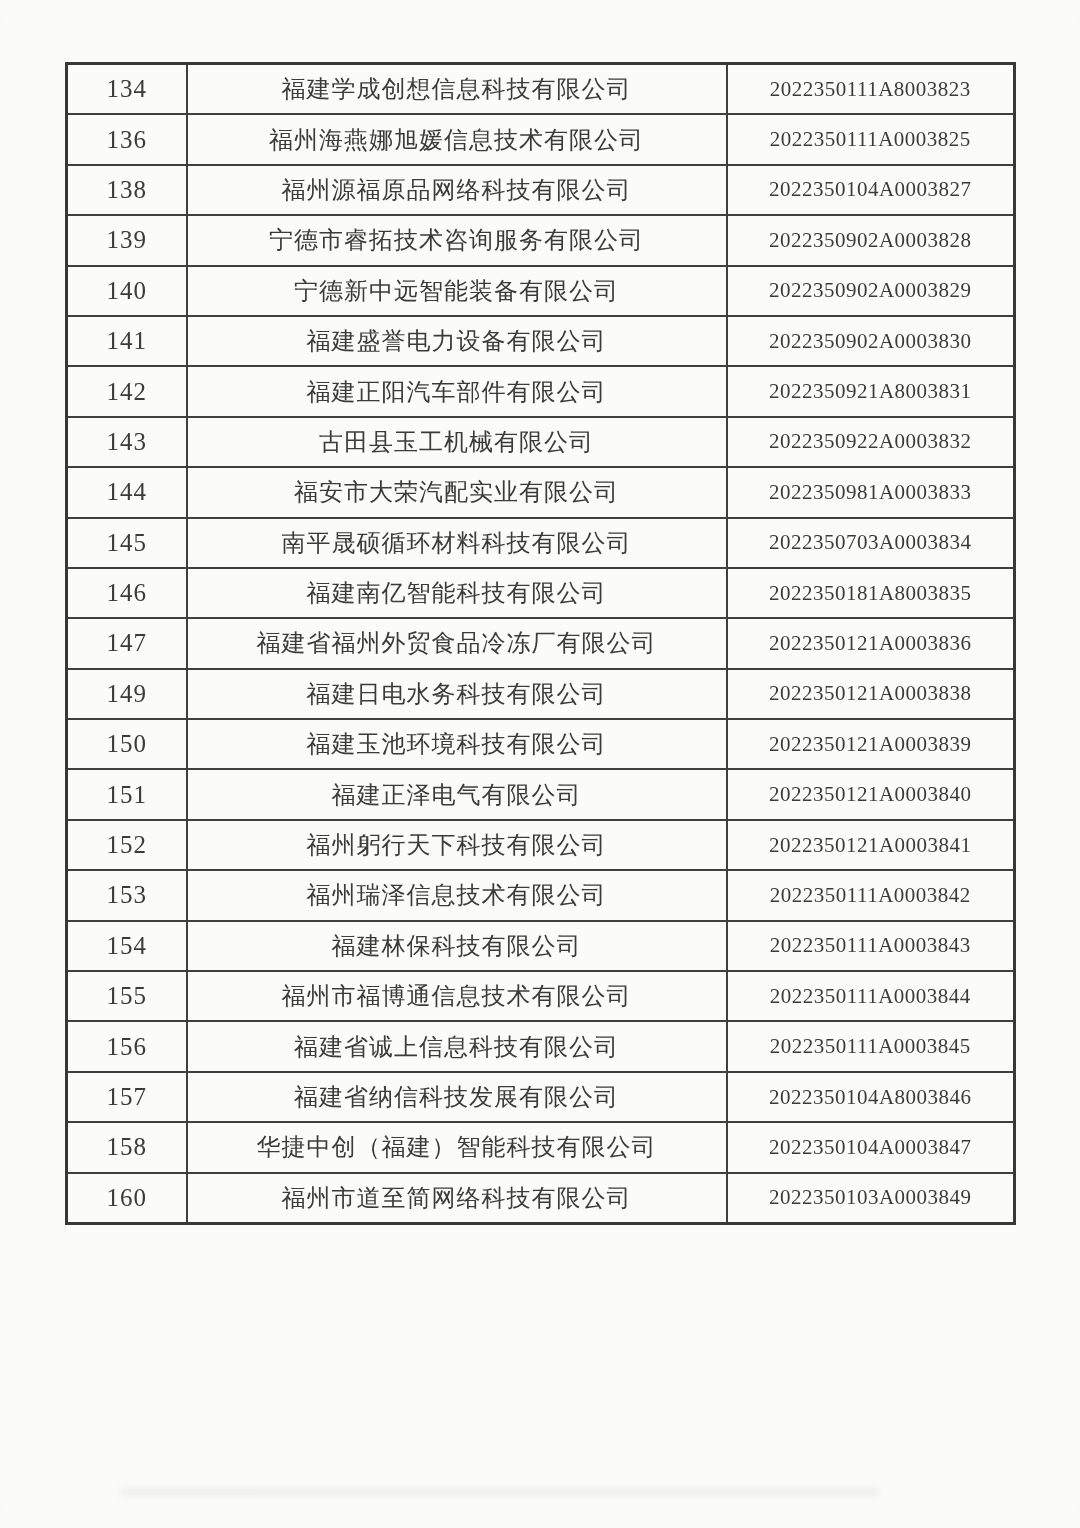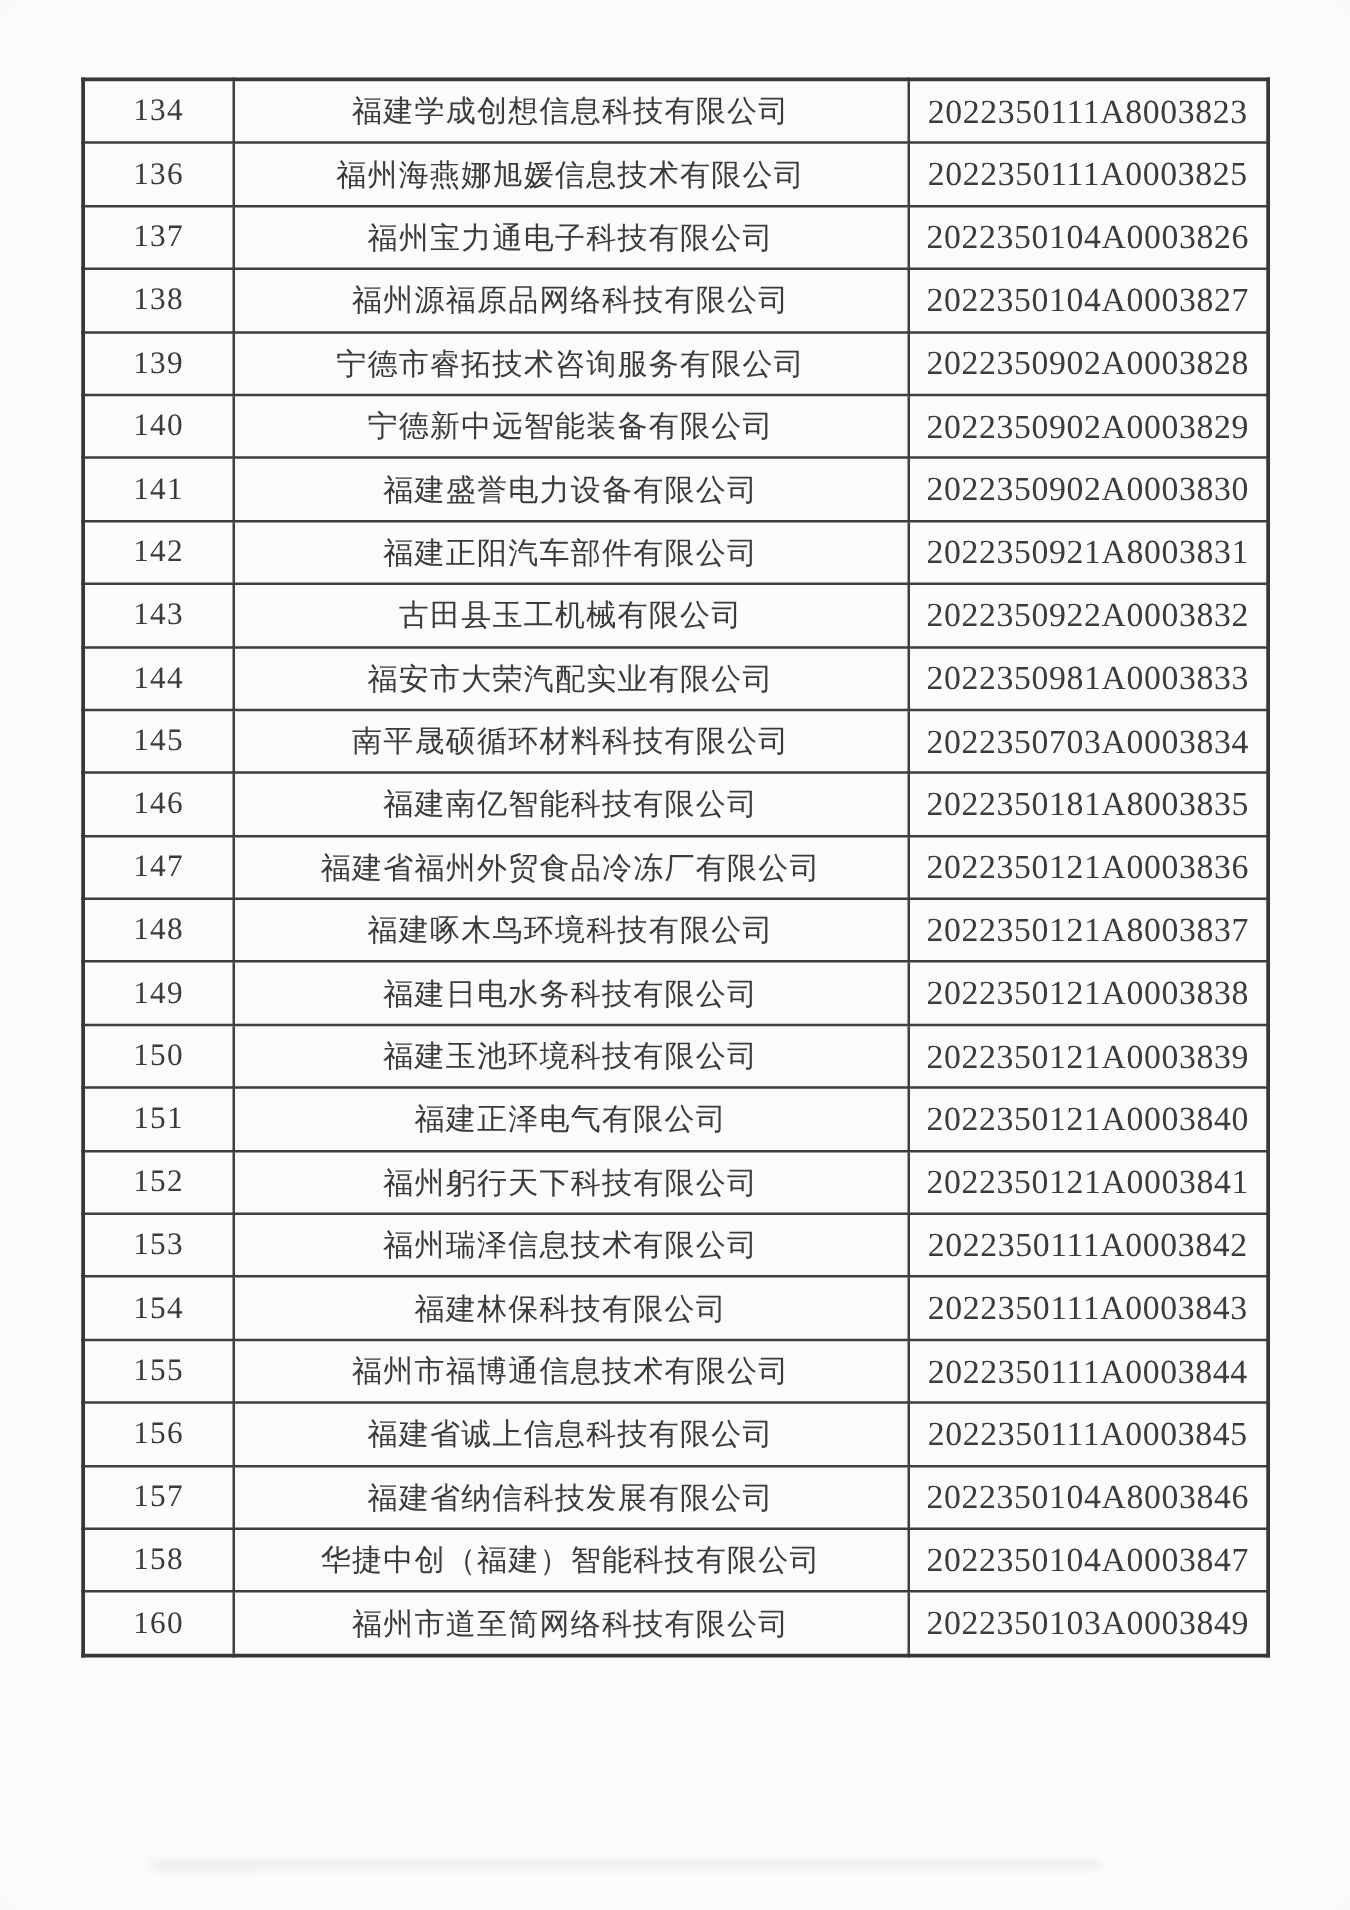--- a/index.html
+++ b/index.html
@@ -42,21 +42,21 @@
   td.no {
     font-size: 25px;
     letter-spacing: 1px;
   }
   td.company {
     font-size: 24px;
     letter-spacing: 1px;
     margin-left: 24px;
   }
   td.reg {
-    font-size: 27px;
+    font-size: 21px;
     letter-spacing: 0.5px;
   }
   .scan-smudge {
     position: absolute;
     left: 120px;
     top: 1488px;
     width: 760px;
     height: 8px;
     background: #d8d8d4;
     opacity: 0.35;
@@ -77,25 +77,20 @@
     <tbody>
         <tr>
           <td class="no">134</td>
           <td class="company">福建学成创想信息科技有限公司</td>
           <td class="reg">2022350111A8003823</td>
         </tr>
         <tr>
           <td class="no">136</td>
           <td class="company">福州海燕娜旭媛信息技术有限公司</td>
           <td class="reg">2022350111A0003825</td>
-        </tr>
-        <tr>
-          <td class="no">137</td>
-          <td class="company">福州宝力通电子科技有限公司</td>
-          <td class="reg">2022350104A0003826</td>
         </tr>
         <tr>
           <td class="no">138</td>
           <td class="company">福州源福原品网络科技有限公司</td>
           <td class="reg">2022350104A0003827</td>
         </tr>
         <tr>
           <td class="no">139</td>
           <td class="company">宁德市睿拓技术咨询服务有限公司</td>
           <td class="reg">2022350902A0003828</td>
@@ -132,25 +127,20 @@
         </tr>
         <tr>
           <td class="no">146</td>
           <td class="company">福建南亿智能科技有限公司</td>
           <td class="reg">2022350181A8003835</td>
         </tr>
         <tr>
           <td class="no">147</td>
           <td class="company">福建省福州外贸食品冷冻厂有限公司</td>
           <td class="reg">2022350121A0003836</td>
-        </tr>
-        <tr>
-          <td class="no">148</td>
-          <td class="company">福建啄木鸟环境科技有限公司</td>
-          <td class="reg">2022350121A8003837</td>
         </tr>
         <tr>
           <td class="no">149</td>
           <td class="company">福建日电水务科技有限公司</td>
           <td class="reg">2022350121A0003838</td>
         </tr>
         <tr>
           <td class="no">150</td>
           <td class="company">福建玉池环境科技有限公司</td>
           <td class="reg">2022350121A0003839</td>

